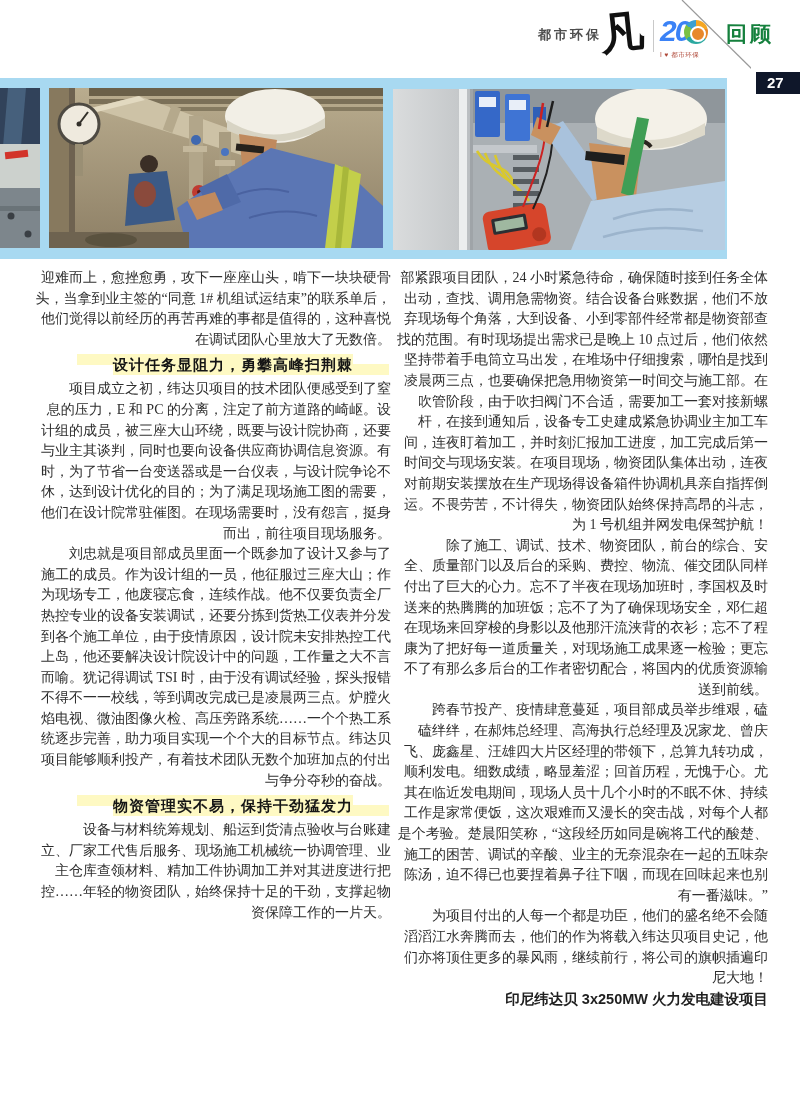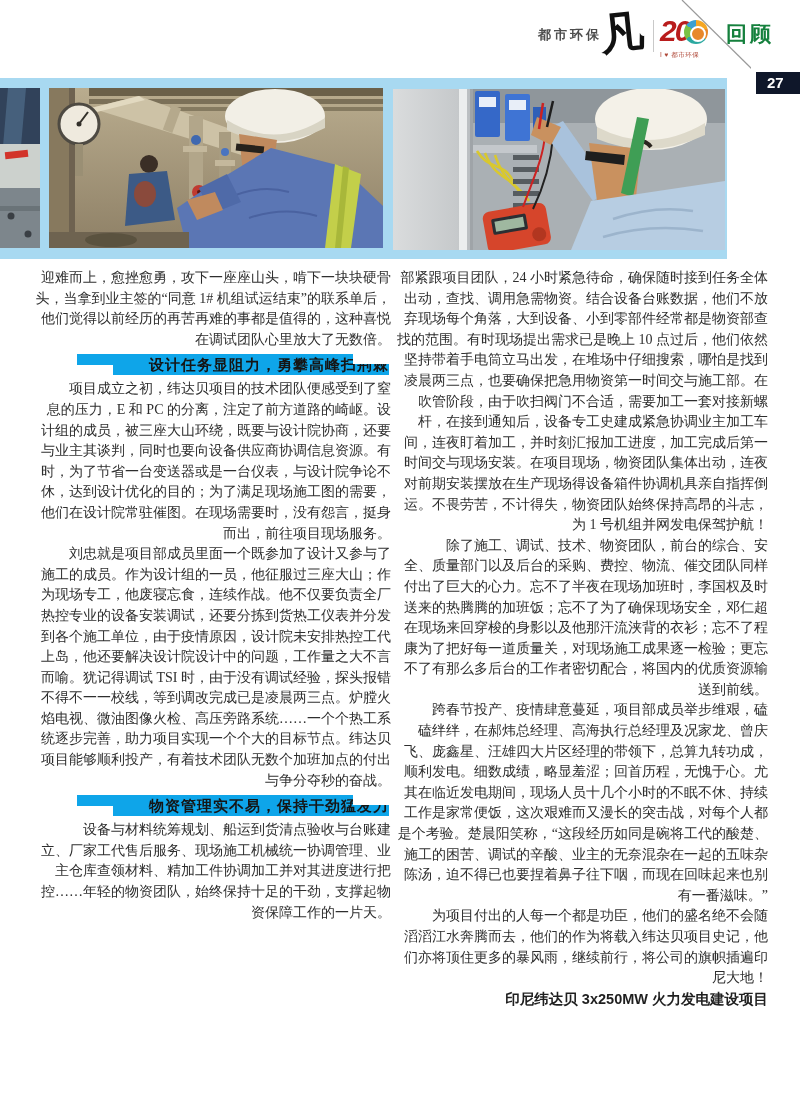--- a/index.html
+++ b/index.html
@@ -6,21 +6,21 @@
   .page { position:relative; width:800px; height:1100px; background:#fff; overflow:hidden;
           font-family:"Liberation Serif","DejaVu Serif",serif; }
 
   
   .brand-text { position:absolute; left:538px; top:26px; font-family:"Liberation Sans",sans-serif;
                 font-size:13px; font-weight:bold; color:#4d4d4d; letter-spacing:3px; }
   .calligraphy { position:absolute; left:600px; top:4px; font-size:44px; font-weight:bold;
                  color:#111; transform:rotate(-6deg); font-family:"DejaVu Serif",serif; }
   .logo-divider { position:absolute; left:653px; top:20px; width:1px; height:32px; background:#c9c9c9; }
   .logo20 { position:absolute; left:660px; top:14px; font-family:"Liberation Sans",sans-serif;
-            font-style:italic; font-weight:bold; font-size:30px; color:#b91c1c; letter-spacing:-2px; }
+            font-style:italic; font-weight:bold; font-size:30px; color:#3b82f6; letter-spacing:-2px; }
   .logo20-ring { position:absolute; left:684px; top:20px; width:24px; height:24px; border-radius:50%;
                  background:conic-gradient(#f5a623 0 20%, #e8882a 20% 35%, #2ba8a0 35% 65%, #7ac143 65% 85%, #3a9fd0 85% 100%); }
   .logo20-core { position:absolute; left:690px; top:26px; width:12px; height:12px; border-radius:50%;
                  background:#e8882a; border:2px solid #fff; }
   .logo-tagline { position:absolute; left:660px; top:51px; font-family:"Liberation Sans",sans-serif;
                   font-size:6.5px; color:#b04a3a; letter-spacing:0.5px; white-space:nowrap; }
   .section-label { position:absolute; left:726px; top:20px; font-family:"Liberation Sans",sans-serif;
                    font-size:21px; font-weight:bold; color:#15803d; letter-spacing:3px; }
   .diag-line { position:absolute; left:630px; top:0; }
   .page-tab { position:absolute; left:756px; top:72px; width:65px; height:22px; background:#0f172a; }
@@ -35,23 +35,23 @@
   .right-photo { position:absolute; left:393px; top:89px; }
 
   
   .col { position:absolute; top:268px; color:#2e2e2e; font-size:14px; line-height:20.6px;
          text-align:justify; }
   .col p { margin:0; text-indent:2em;text-align:right; }
   .col p.noindent { text-indent:0; }
   .col-left  { left:35px;  width:356px; }
   .col-right { left:397px; width:371px; }
 
-  .sec-heading { position:relative; height:21px; margin:4px 2px 4px 42px; background:#0ea5e9;
+  .sec-heading { position:relative; height:21px; margin:4px 2px 4px 42px; background:#fef9c3;
                  font-family:"Liberation Sans",sans-serif; font-weight:bold; font-size:15px;
-                 line-height:21px; text-align:right; color:#151515; letter-spacing:1px; }
+                 line-height:21px; text-align:center; color:#151515; letter-spacing:1px; }
   .notch { position:absolute; width:36px; height:10px; background:#fff; }
   .notch-l { left:0; bottom:0; }
   .notch-r { right:0; top:0; }
 
   .caption { margin-top:9px; text-align:center; text-indent:0; font-family:"Liberation Sans",sans-serif;
              font-weight:bold; font-size:14.5px; color:#1f1f1f; }
 </style>
 </head>
 <body>
 

